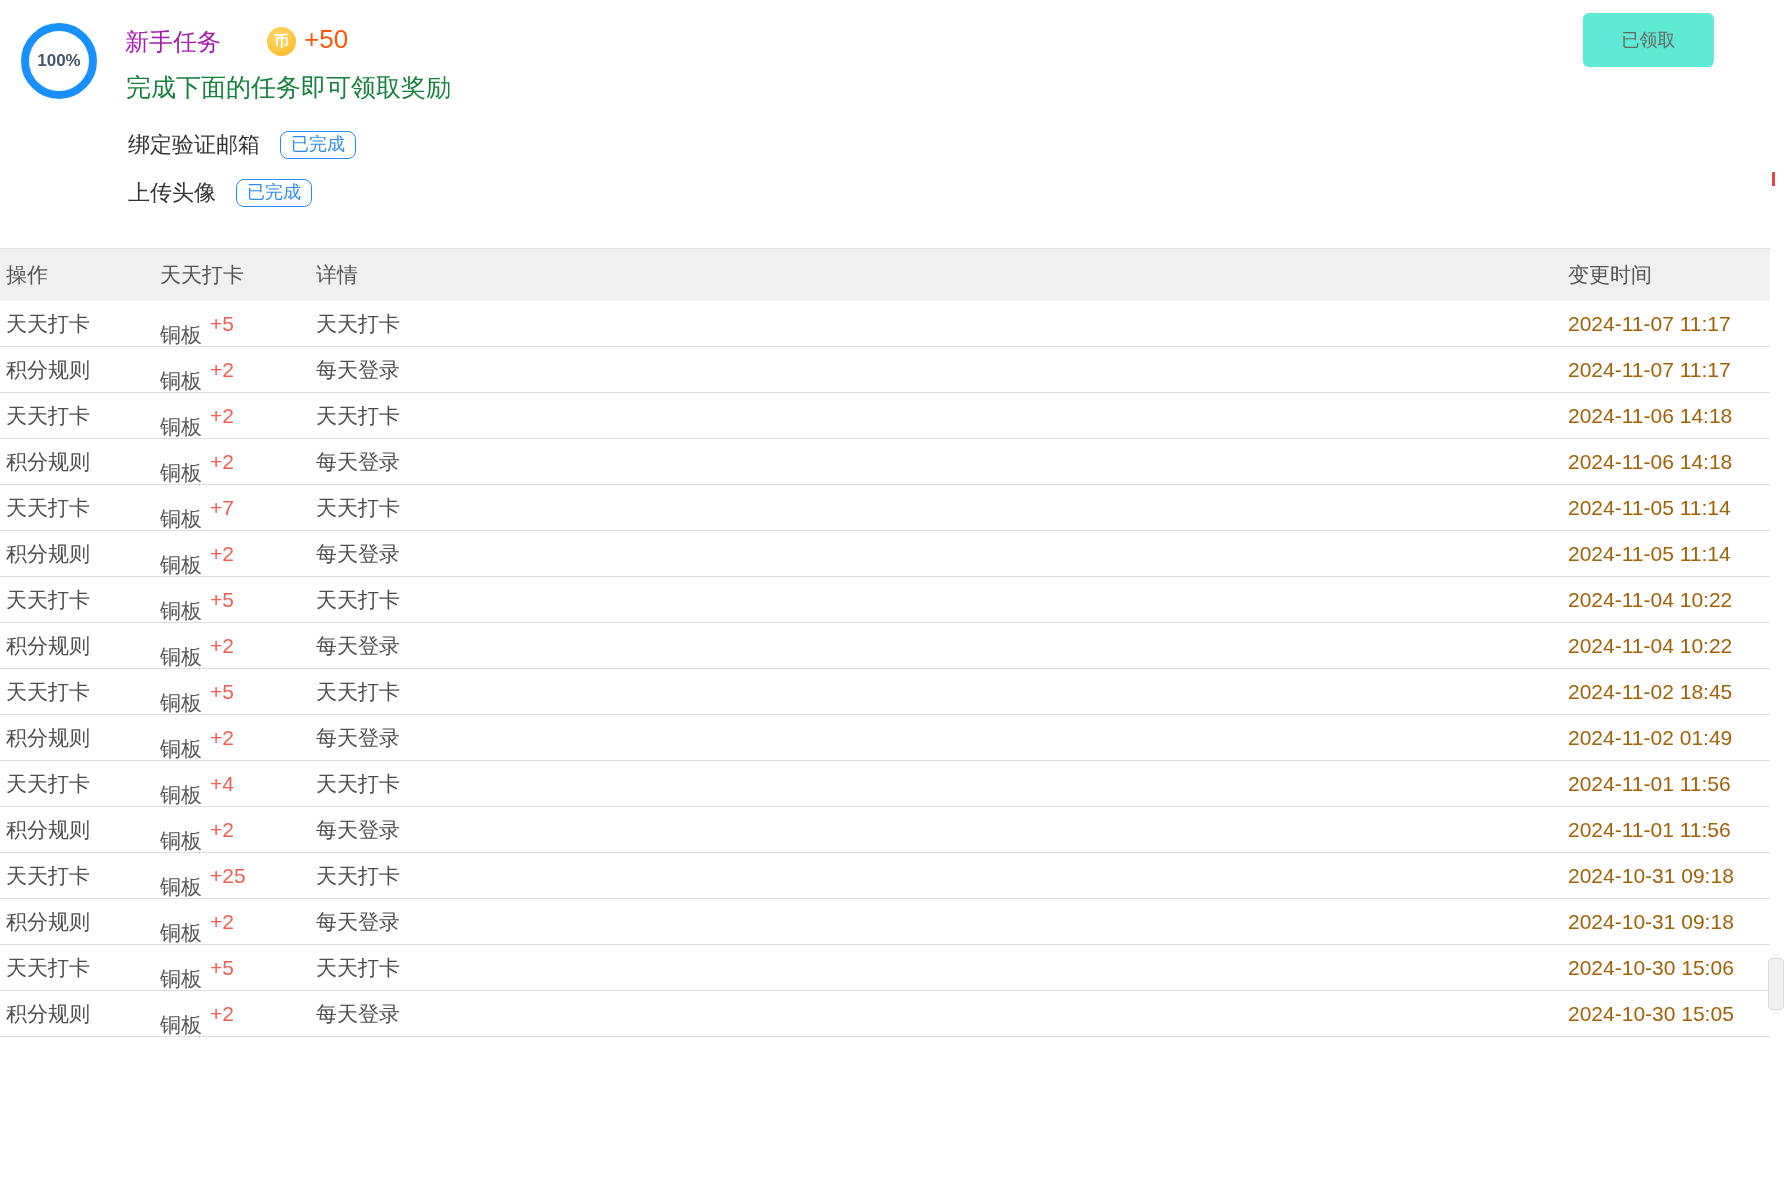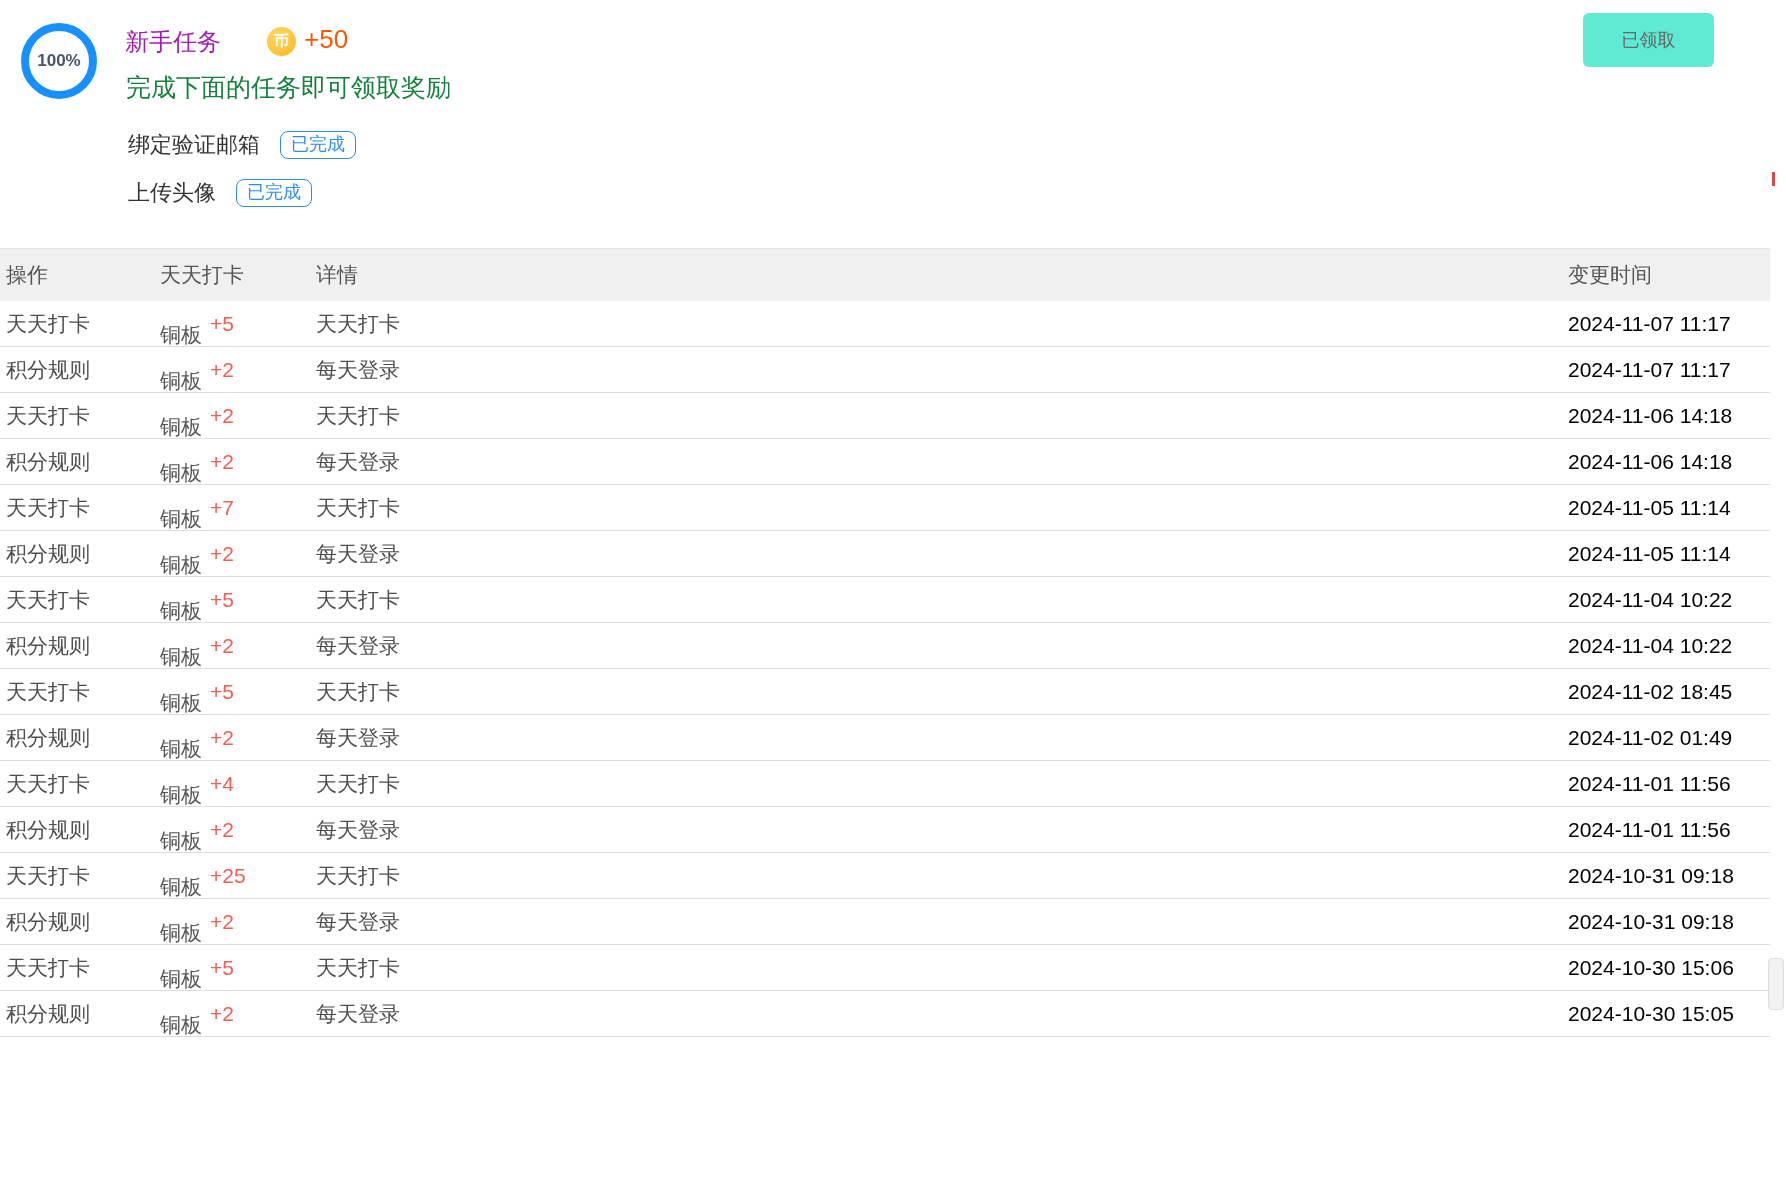--- a/index.html
+++ b/index.html
@@ -63,21 +63,21 @@
     position:relative; height:46px; border-bottom:1px solid #dcdcdc;
     background:#fff;
   }
   .cell {
     position:absolute; top:0; height:100%; display:flex; align-items:center;
     font-size:21px; color:#4e4e4e; white-space:nowrap;
   }
   .c1 { left:6px; }
   .c2 { left:160px; }
   .c3 { left:316px; }
-  .c4 { left:1568px; color:#000000; }
+  .c4 { left:1568px; color:#a16207; }
   .currency { color:#565656;margin-top:23px; }
   .delta { color:#f25f52; margin-left:8px; }
 
   
   .scroll-track {
     position:absolute; right:0; top:0; width:16px; height:1181px; background:#fff;
   }
   .scroll-thumb {
     position:absolute; left:1768px; top:958px; width:16px; height:52px;
     background:#f2f2f2; border:1px solid #dcdcdc; border-radius:4px;

